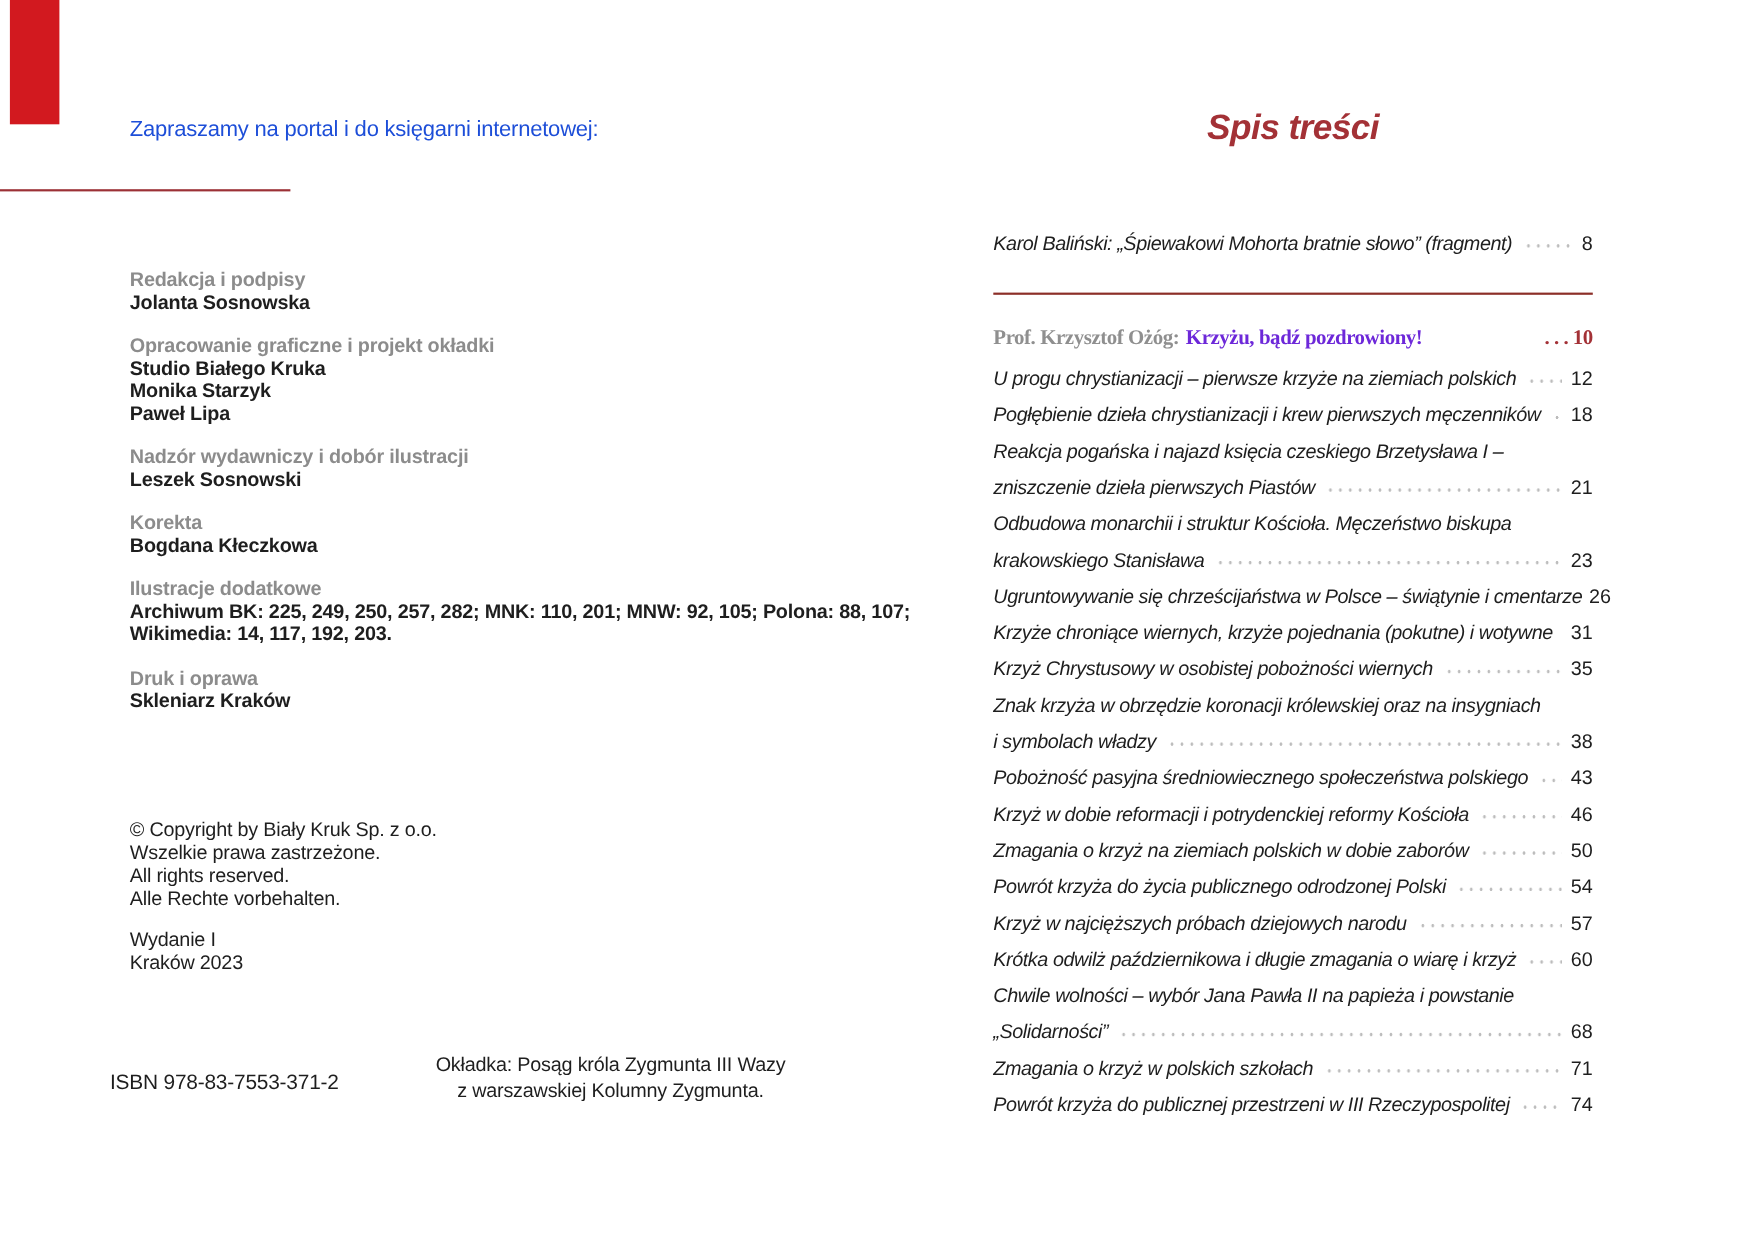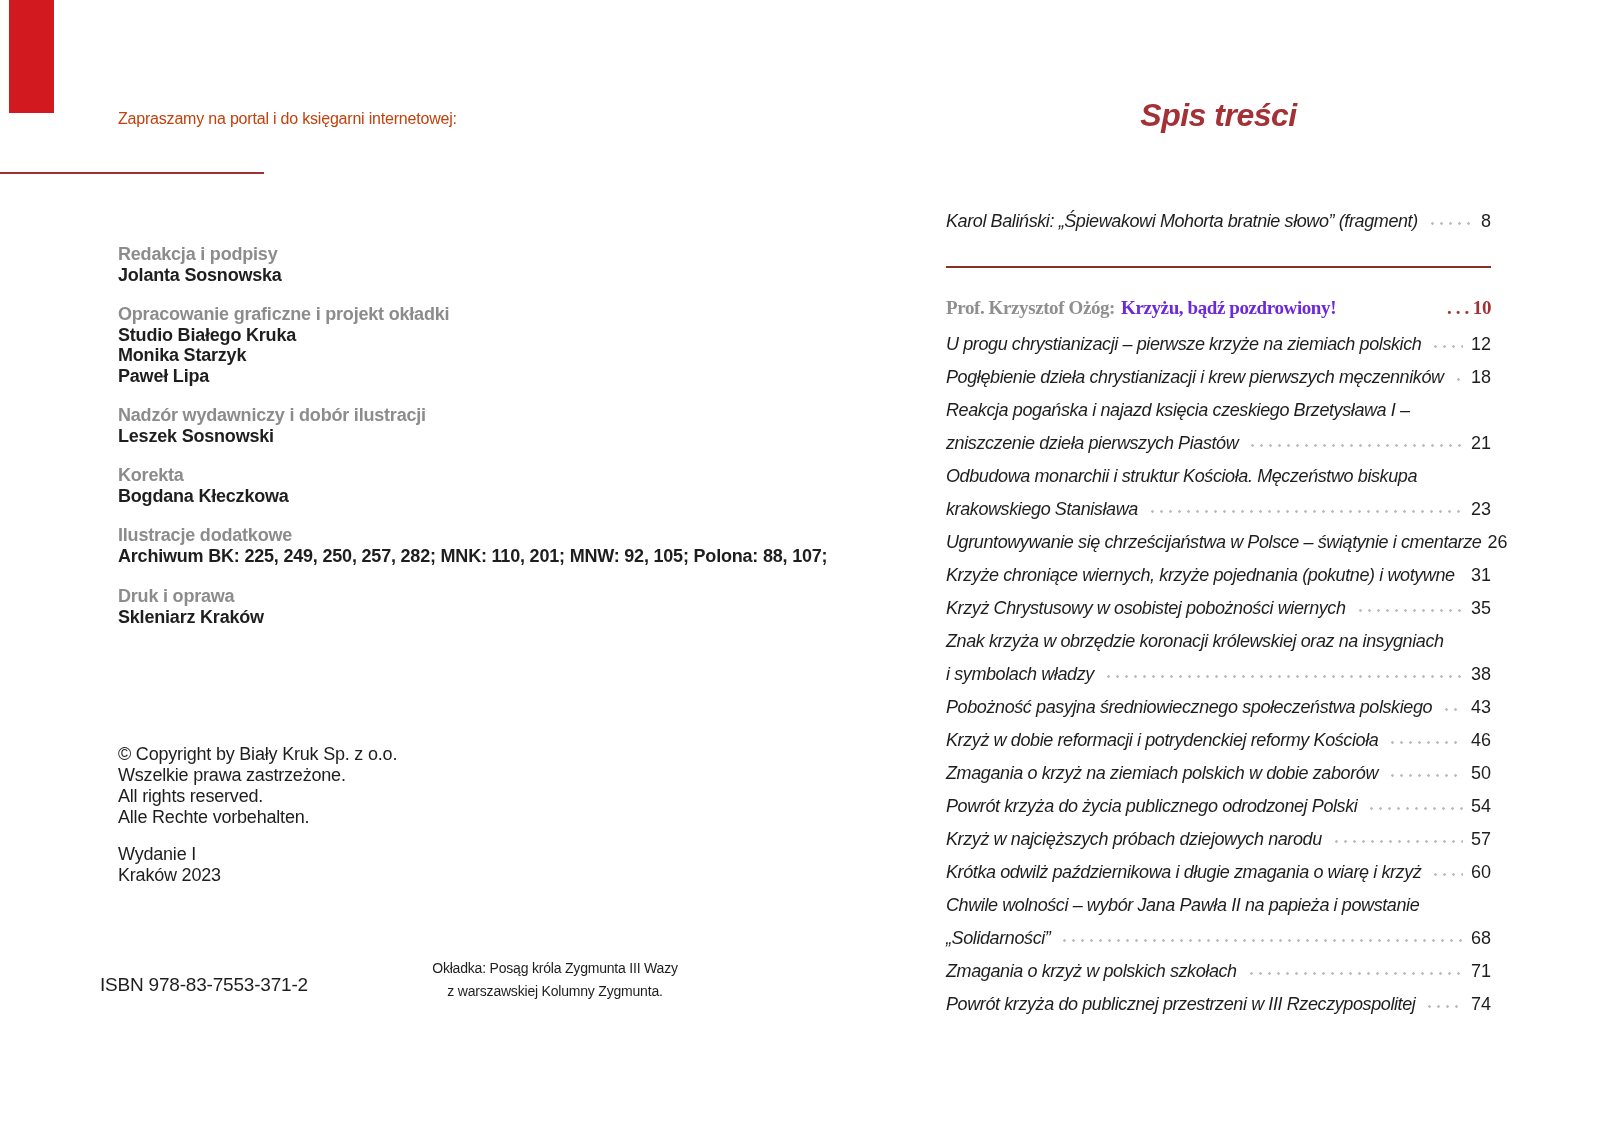--- a/index.html
+++ b/index.html
@@ -2,38 +2,38 @@
 <html lang="pl"><head>
 <meta charset="utf-8">
 <style>
   html,body{margin:0;padding:0;background:#ffffff;}
   #page{position:relative;width:1600px;height:1139px;background:#ffffff;overflow:hidden;
         font-family:"Liberation Sans","DejaVu Sans",sans-serif;color:#1e1e1e;}
 
   
   .ribbon{position:absolute;left:9px;top:0;width:45px;height:113px;background:#d2191f;}
   .portal{position:absolute;left:118px;top:106px;}
-  .portal-line1{font-size:16px;letter-spacing:-0.2px;color:#c2410c;line-height:25px;}
+  .portal-line1{font-size:20px;letter-spacing:-0.2px;color:#1d4ed8;line-height:25px;}
   .portal-url{font-size:20px;letter-spacing:-0.2px;font-weight:bold;color:#a33136;line-height:25px;margin-top:2px;}
   .url-underline{position:absolute;left:0;top:172px;width:264px;height:2px;background:#9c3136;}
 
   .credits{position:absolute;left:118px;top:244px;font-size:18px;letter-spacing:-0.2px;line-height:20.5px;}
   .credit-block{margin-bottom:19px;}
   .credit-block:last-child{margin-top:20px;}
   .credit-label{font-weight:bold;color:#8c8c8c;}
   .credit-line{color:#1e1e1e;white-space:nowrap;font-weight:bold;}
 
   .copyright{position:absolute;left:118px;top:744px;font-size:18px;letter-spacing:-0.2px;line-height:21px;}
   .edition{position:absolute;left:118px;top:844px;font-size:18px;letter-spacing:-0.2px;line-height:21px;}
   .isbn{position:absolute;left:100px;top:974px;font-size:19px;letter-spacing:-0.2px;}
   .covernote{position:absolute;left:370px;top:957px;width:370px;text-align:center;
-             font-size:14px;letter-spacing:-0.2px;line-height:23px;}
+             font-size:18px;letter-spacing:-0.2px;line-height:23px;}
 
   
-  .rp{position:absolute;left:946px;top:0;width:545px;height:835px;}
+  .rp{position:absolute;left:903px;top:0;width:545px;height:835px;}
   .rp-title{position:absolute;top:97px;left:0;width:100%;text-align:center;
             font-size:32px;font-weight:bold;font-style:italic;color:#a33136;letter-spacing:-0.5px;}
   .prelude{position:absolute;top:205px;left:0;right:0;height:32px;line-height:32px;
            display:flex;align-items:baseline;}
   .toc-divider{position:absolute;top:266px;left:0;width:100%;height:2px;background:#8c2f28;}
   .toc-heading{position:absolute;top:291px;left:0;right:0;height:34px;line-height:34px;
                display:flex;align-items:baseline;white-space:nowrap;
                font-family:"Liberation Serif","DejaVu Serif",serif;font-weight:bold;
                font-size:19px;letter-spacing:-0.4px;}
   .head-author{color:#8f8f8f;}
@@ -78,20 +78,21 @@
         <div class="credit-label">Nadzór wydawniczy i dobór ilustracji</div>
         <div class="credit-line">Leszek Sosnowski</div>
       </div>
       <div class="credit-block">
         <div class="credit-label">Korekta</div>
         <div class="credit-line">Bogdana Kłeczkowa</div>
       </div>
       <div class="credit-block">
         <div class="credit-label">Ilustracje dodatkowe</div>
         <div class="credit-line">Archiwum BK: 225, 249, 250, 257, 282; MNK: 110, 201; MNW: 92, 105; Polona: 88, 107;</div>
+        <div class="credit-line">Wikimedia: 14, 117, 192, 203.</div>
       </div>
       <div class="credit-block">
         <div class="credit-label">Druk i oprawa</div>
         <div class="credit-line">Skleniarz Kraków</div>
       </div>
     </div>
 
   <div class="copyright">
       <div>© Copyright by Biały Kruk Sp. z o.o.</div>
       <div>Wszelkie prawa zastrzeżone.</div>

